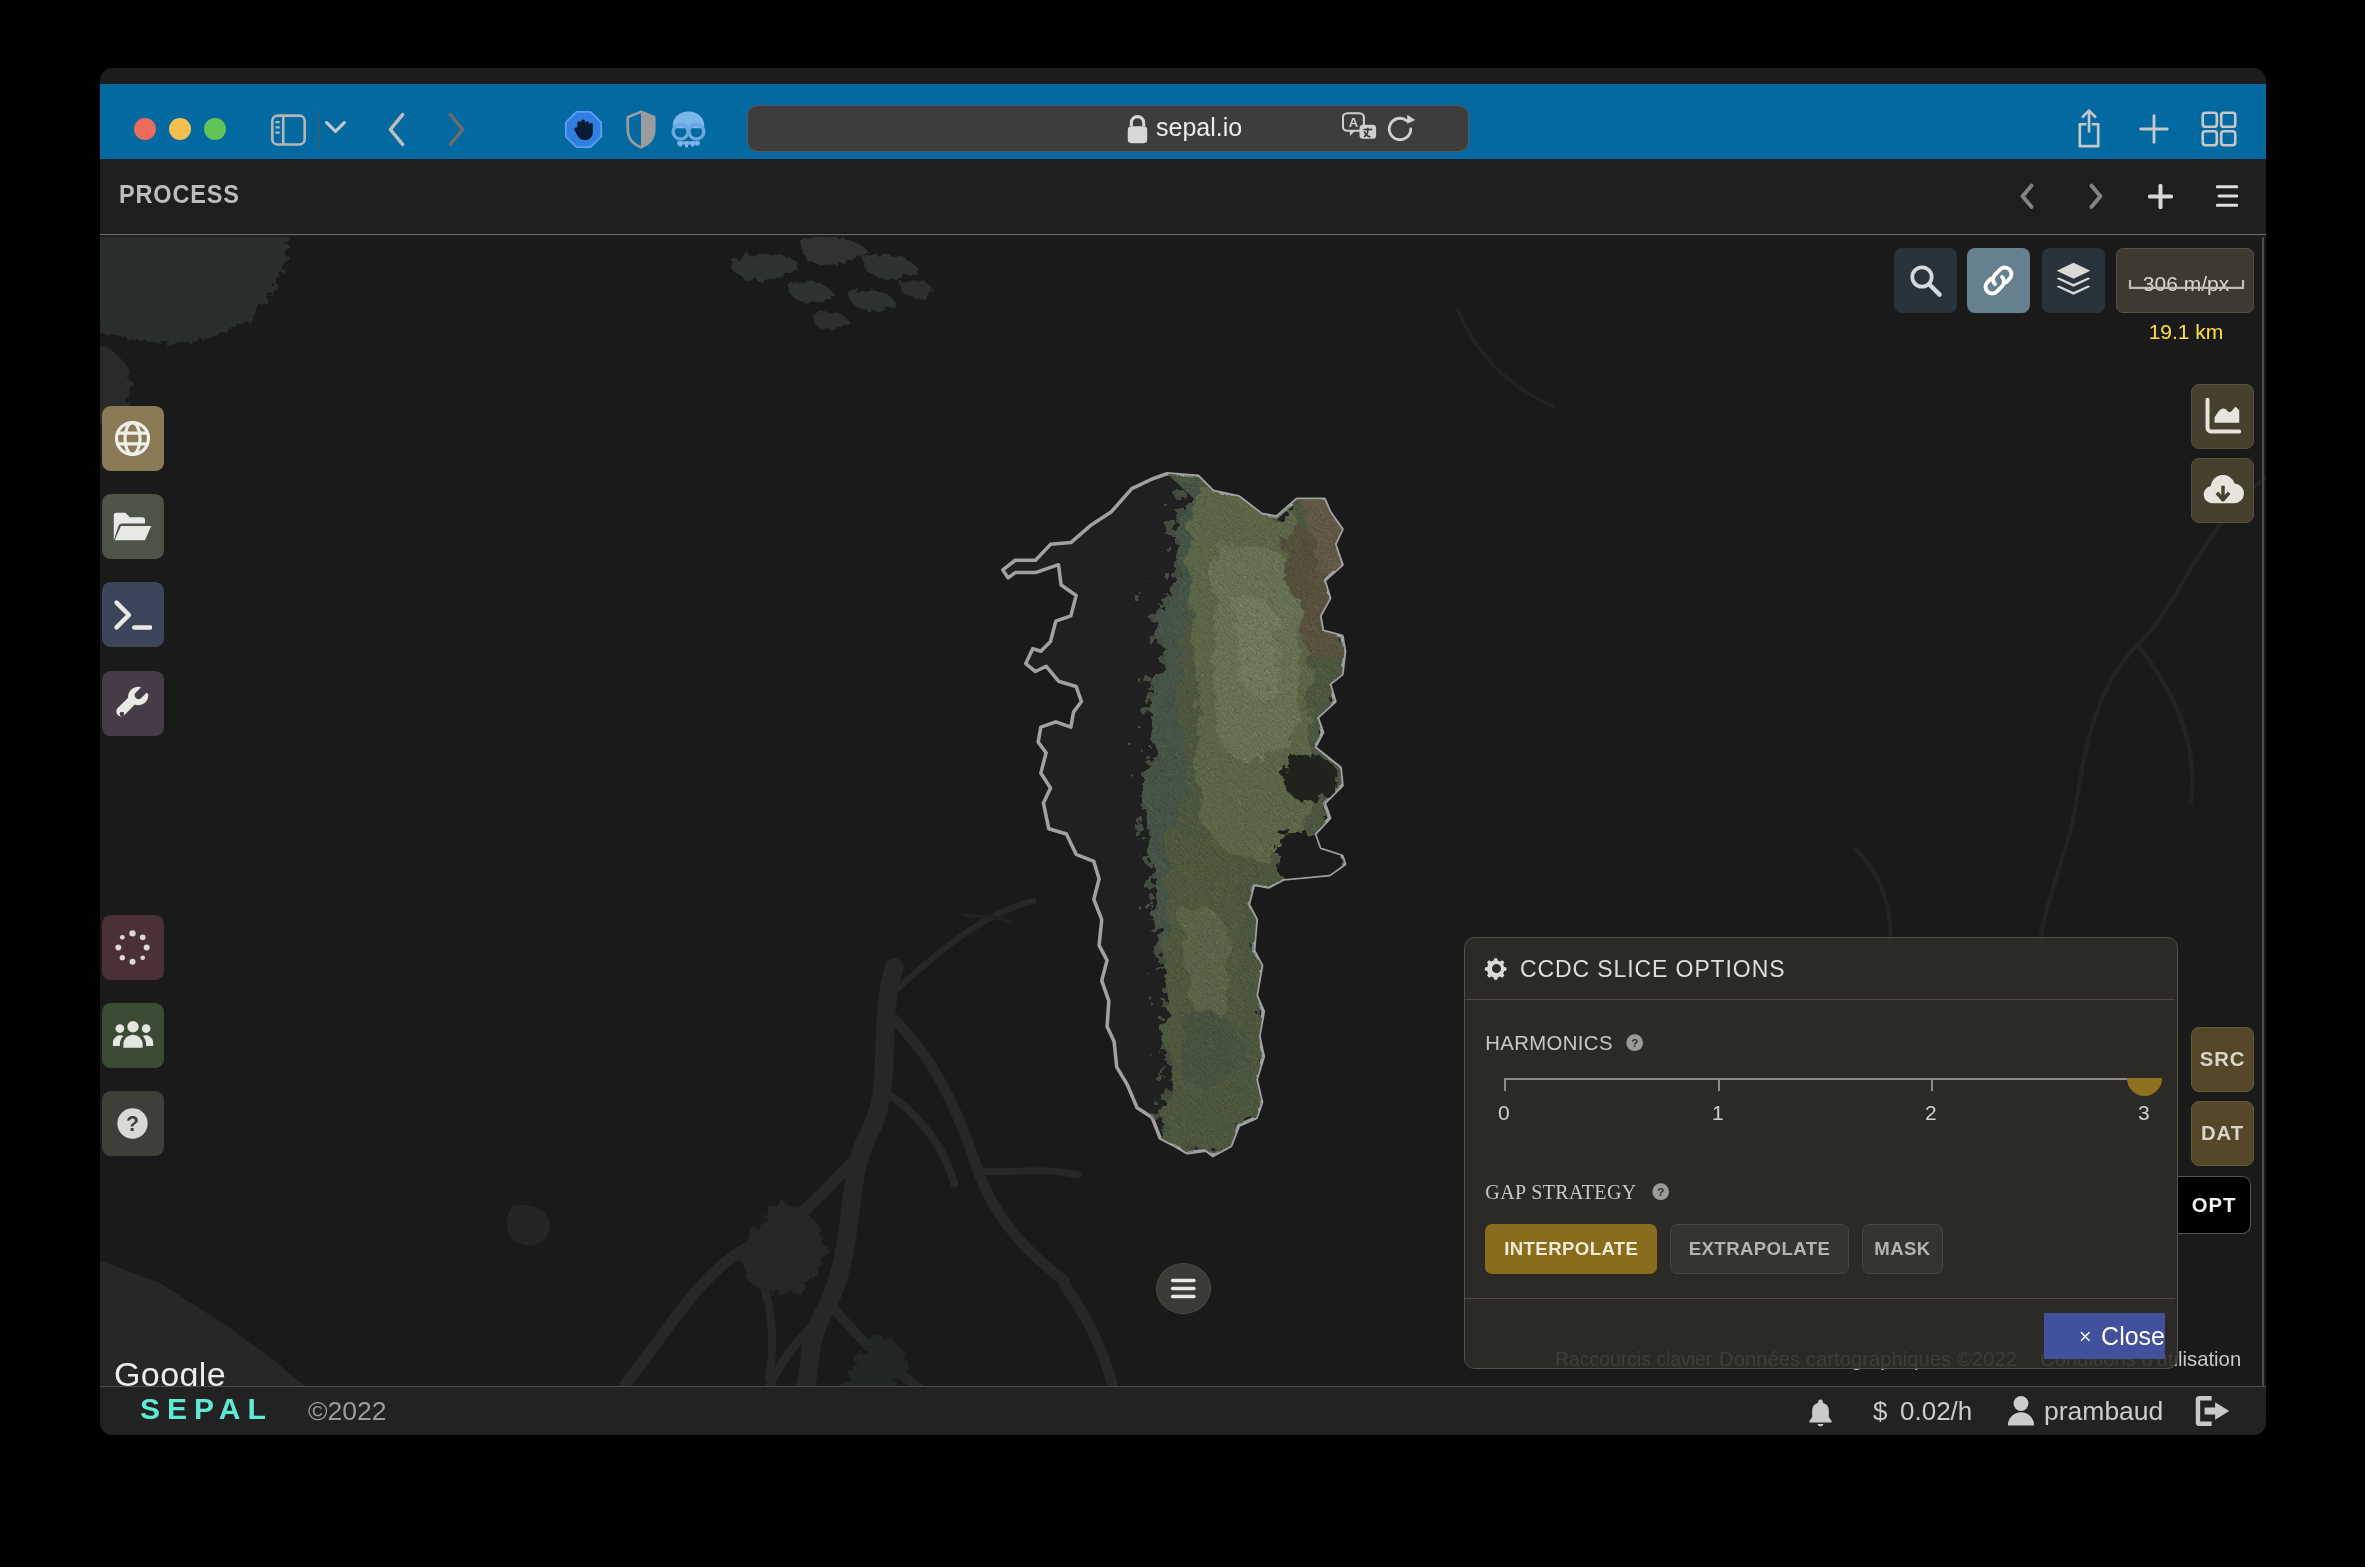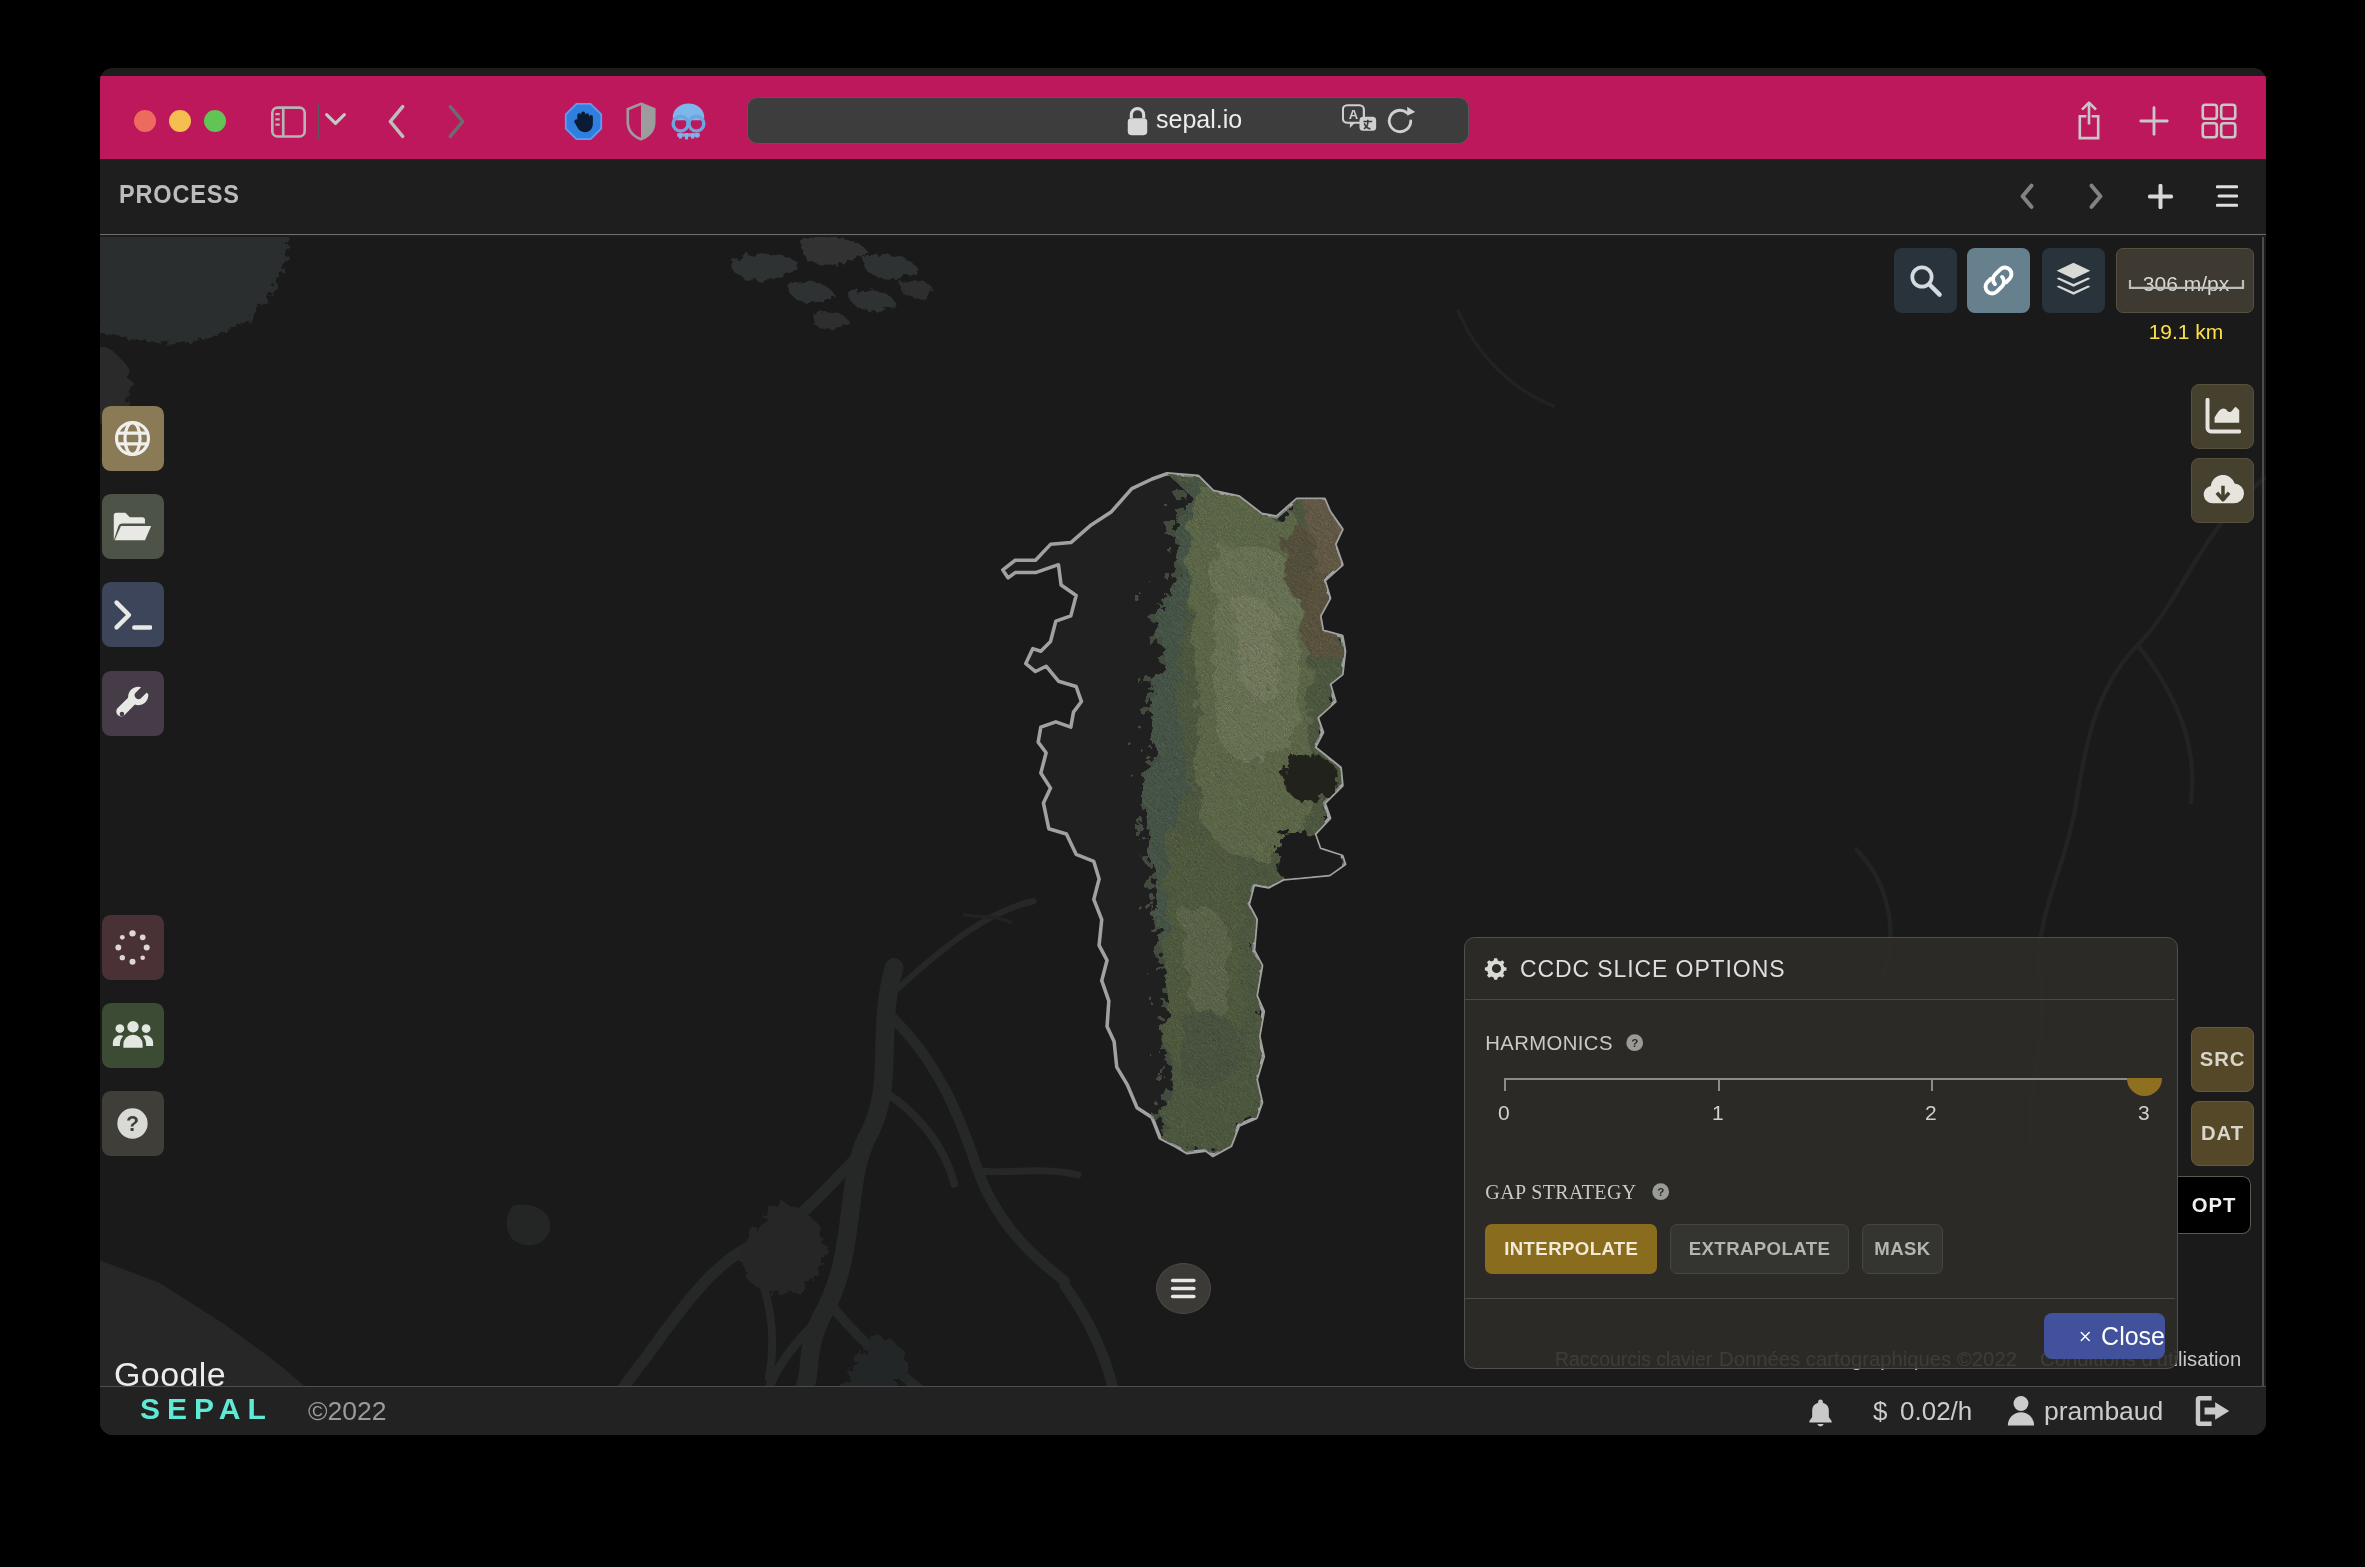--- a/index.html
+++ b/index.html
@@ -1,19 +1,19 @@
 <!DOCTYPE html>
 <html style="font-size:14px"><head>
 <meta charset="utf-8">
 <style>
   * { margin:0; padding:0; box-sizing:border-box; }
   html,body { width:2366px; height:1567px; background:#000; font-family:"Liberation Sans", sans-serif; overflow:hidden; }
   #win { position:absolute; left:100px; top:68px; width:2166px; height:1367px; border-radius:12.4px; overflow:hidden; background:#1d1d1d; }
   
-  #chrome { position:absolute; left:0; top:8px; width:100%; height:91px; background:#be185d; }
+  #chrome { position:absolute; left:0; top:16px; width:100%; height:91px; background:#0369a1; }
   .tl { position:absolute; top:34px; width:22px; height:22px; border-radius:50%; }
   .abs { position:absolute; }
   #urlbar { position:absolute; left:647px; top:21px; width:722px; height:47px; border-radius:10.6px; background:#3d3d3e; border:1.8px solid #58585a; }
   #urltext { position:absolute; left:1020px; top:20.3px; height:47px; line-height:47px; color:#ececec; font-size:25px; }
   
   #appbar { position:absolute; left:0; top:91px; width:100%; height:76px; background:#1e1e1e; border-bottom:1.8px solid #6f6f6f; }
   #process { position:absolute; left:18.6px; top:112px; font-size:25px; font-weight:bold; letter-spacing:0.9px; color:#bcbcbc; transform:scaleX(0.94); transform-origin:left; }
   #tab { position:absolute; left:1541px; top:103px; width:345px; height:64px; background:#2d2d2d; border-radius:8.8px 8.8px 0 0; border-bottom:4.4px solid #b08c2e; }
   #tab .lbl { position:absolute; left:9.7px; top:16px; font-size:23px; color:#cfcfcf; }
   
@@ -397,21 +397,21 @@
       <div class="abs" style="left:20.3px;top:243px;font-size:20px;letter-spacing:0.4px;color:#c9c9c6;font-family:Liberation Serif, serif;">GAP STRATEGY</div>
       <svg class="abs" style="left:186px;top:244px;" width="19.4" height="19.4" viewBox="0 0 30 30">
         <circle cx="15" cy="15" r="13" fill="#9a9a97"></circle>
         <text x="15" y="21" font-size="18" font-weight="bold" fill="#2d2c28" text-anchor="middle" font-family="Liberation Sans">?</text>
       </svg>
       <div class="abs ctr" style="left:20.3px;top:286px;width:172px;height:50px;background:#8a6c1e;border-radius:7px;color:#f0ead6;font-size:18.6px;font-weight:bold;letter-spacing:0.4px;">INTERPOLATE</div>
       <div class="abs ctr" style="left:205px;top:286px;width:179px;height:50px;background:#343431;border:1.8px solid #46463f;border-radius:7px;color:#b4b4b0;font-size:18.6px;font-weight:bold;letter-spacing:0.4px;">EXTRAPOLATE</div>
       <div class="abs ctr" style="left:397px;top:286px;width:81px;height:50px;background:#343431;border:1.8px solid #46463f;border-radius:7px;color:#b4b4b0;font-size:18.6px;font-weight:bold;letter-spacing:0.4px;">MASK</div>
 
       <div class="abs" style="left:0;top:360px;width:710px;height:0.9px;background:#4c4a42;"></div>
-      <div class="abs ctr" style="left:579px;top:375px;width:121px;height:46px;background:#41519b;border-radius:8px;color:#fff;font-size:25px;padding-left:36px;">
+      <div class="abs ctr" style="left:579px;top:375px;width:121px;height:46px;background:#41519b;border-radius:0;color:#fff;font-size:25px;padding-left:36px;">
         <svg width="21" height="21" viewBox="0 0 24 24" style="margin-right:10.6px;">
           <line x1="3" y1="3" x2="21" y2="21" stroke="#fff" stroke-width="3.4" stroke-linecap="round"></line>
           <line x1="21" y1="3" x2="3" y2="21" stroke="#fff" stroke-width="3.4" stroke-linecap="round"></line>
         </svg>Close</div>
     </div>
   </div>
 
   <div id="status"></div>
   <div class="abs" style="left:40px;top:1324px;font-size:30px;font-weight:bold;letter-spacing:7px;color:#5eead4;">SEPAL</div>
   <div class="abs" style="left:208px;top:1328px;font-size:26.5px;color:#9b9b9b;">©2022</div>

